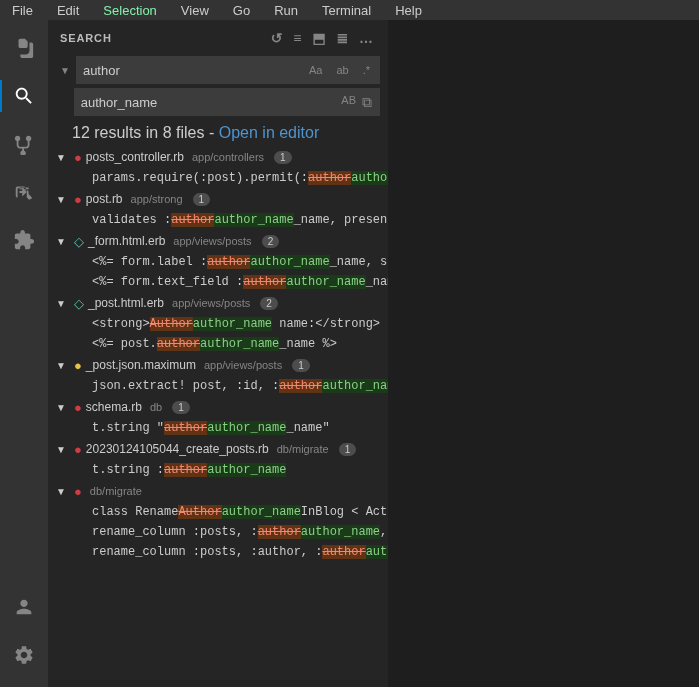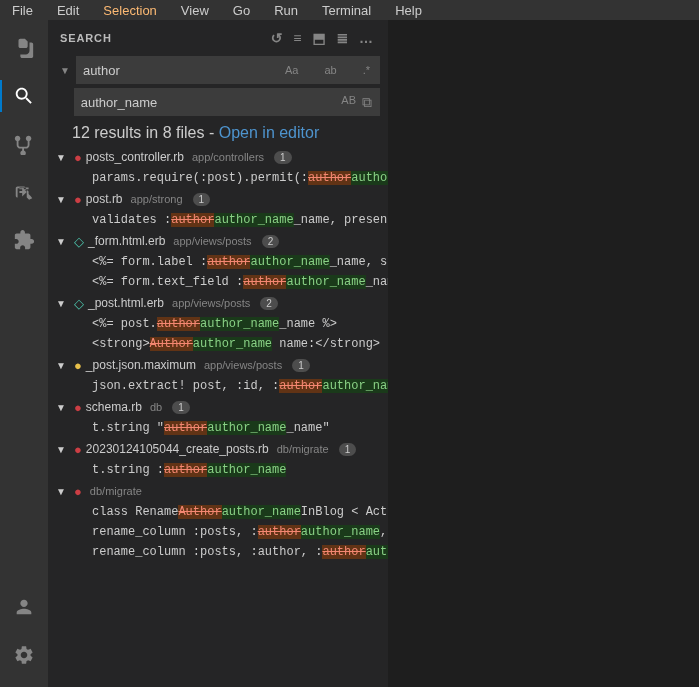--- a/index.html
+++ b/index.html
@@ -23,21 +23,21 @@
       padding: 0 8px;
       gap: 16px;
       flex-shrink: 0;
     }
     .menu-item {
       color: #cccccc;
       font-size: 13px;
       cursor: pointer;
       padding: 2px 4px;
     }
-    .menu-item.active { color: #fdba74; }
+    .menu-item.active { color: #86efac; }
 
     
     .main-layout {
       display: flex;
       flex: 1;
       overflow: hidden;
     }
 
     
     .activity-bar {
@@ -135,21 +135,21 @@
       border: none;
       outline: none;
       color: #cccccc;
       font-size: 13px;
       flex: 1;
       min-width: 0;
     }
     .search-input-row input::placeholder { color: #888; }
     .search-input-options {
       display: flex;
-      gap: 20px;
+      gap: 8px;
       align-items: flex-start;
     }
     .search-opt-btn {
       color: #858585;
       font-size: 11px;
       cursor: pointer;
       padding: 1px 3px;
       border-radius: 3px;
     }
 
@@ -440,24 +440,24 @@
 
       <div class="file-group">
         <div class="file-header">
           <span class="chevron">▼</span>
           <span class="file-icon erb">◇</span>
           <span class="file-name">_post.html.erb</span>
           <span class="file-path">app/views/posts</span>
           <span class="file-count">2</span>
         </div>
         <div class="match-line">
+          <span class="match-text">&lt;strong&gt;<span class="match-highlight">Author</span><span class="match-replace">author_name</span> name:&lt;/strong&gt;</span>
+        </div>
+        <div class="match-line">
           <span class="match-text">&lt;%= post.<span class="match-highlight">author</span><span class="match-replace">author_name</span>_name %&gt;</span>
-        </div>
-        <div class="match-line">
-          <span class="match-text">&lt;strong&gt;<span class="match-highlight">Author</span><span class="match-replace">author_name</span> name:&lt;/strong&gt;</span>
         </div>
       </div>
 
       <div class="file-group">
         <div class="file-header">
           <span class="chevron">▼</span>
           <span class="file-icon ruby" style="color:#e8c04a;">●</span>
           <span class="file-name">_post.json.maximum</span>
           <span class="file-path">app/views/posts</span>
           <span class="file-count">1</span>

